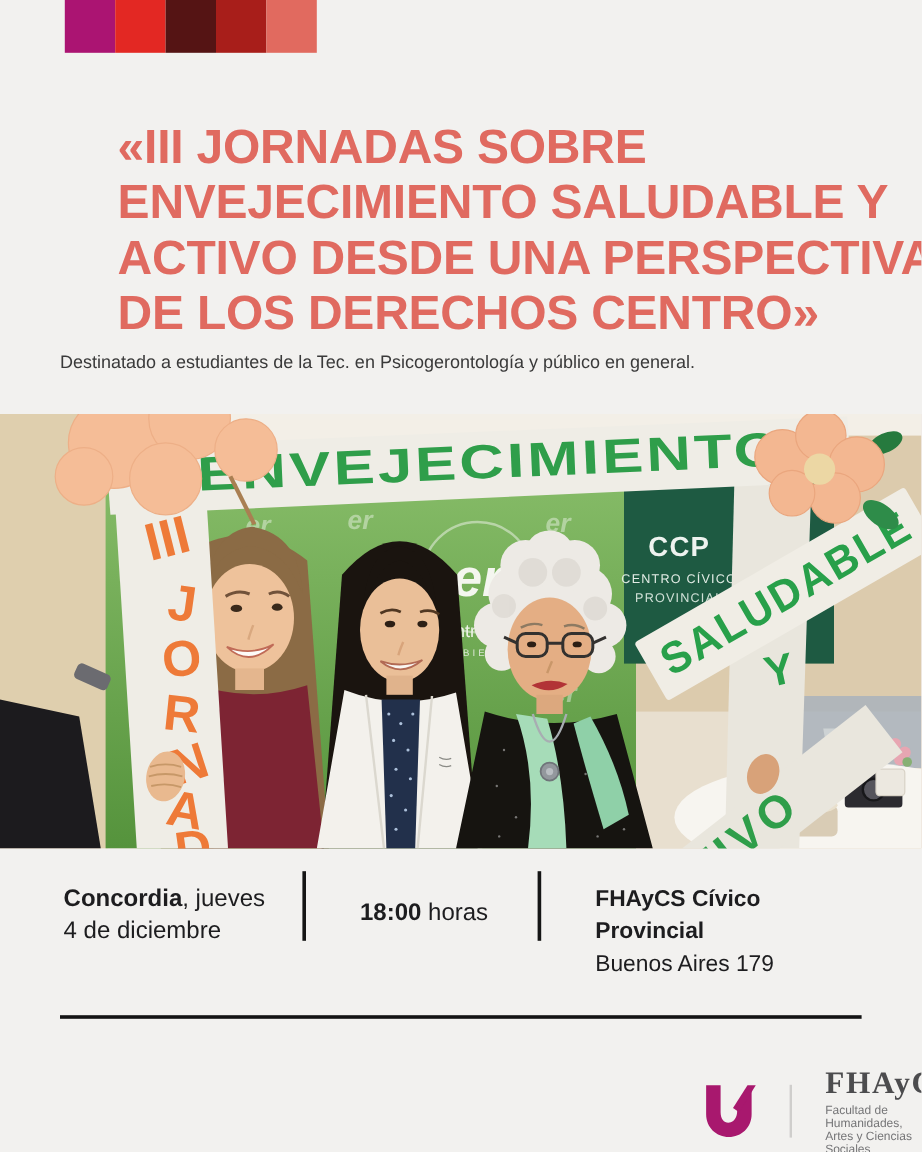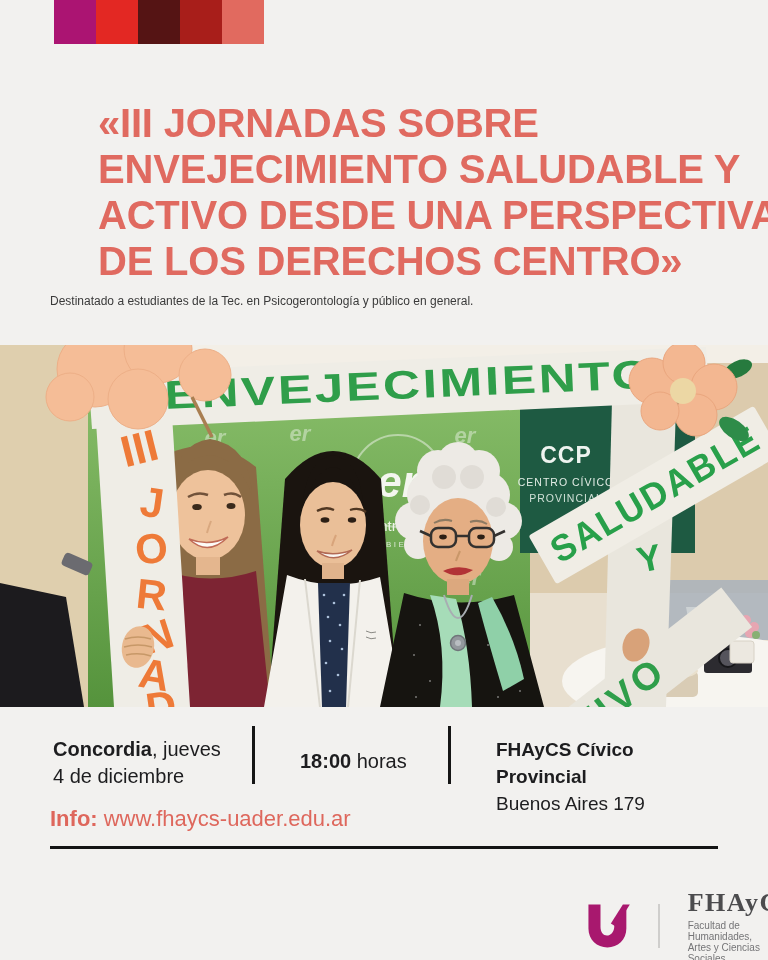--- a/index.html
+++ b/index.html
@@ -4,21 +4,21 @@
 <style>
   html,body{margin:0;padding:0;background:#f2f1ef;}
   .page{position:relative;width:768px;height:960px;background:#f2f1ef;overflow:hidden;
         font-family:"Liberation Sans",sans-serif;}
   
   .color-strip{position:absolute;left:54px;top:0;display:flex;}
   .color-strip .sq{width:42px;height:44px;}
   
   .title{position:absolute;left:50px;top:100px;width:690px;font-size:40px;font-weight:700;
          line-height:46px;color:#e06a60;letter-spacing:-0.2px;margin-left:48px;}
-  .subtitle{position:absolute;left:50px;top:294px;font-size:12px;color:#3a3a3a;}
+  .subtitle{position:absolute;left:50px;top:294px;font-size:15px;color:#3a3a3a;}
   
   .photo{position:absolute;left:0;top:345px;width:768px;height:362px;}
   .photo svg{display:block;}
   .photo text{font-family:"Liberation Sans",sans-serif;}
   
   .details{position:absolute;left:0;top:724px;width:660px;height:70px;color:#1d1d1f;font-size:20px;}
   .col1{position:absolute;left:53px;top:12px;line-height:27px;}
   .col2{position:absolute;left:300px;top:26px;}
   .col3{position:absolute;left:496px;top:12px;line-height:27px;font-size:19px;}
   .vdiv{position:absolute;top:2px;width:3px;height:58px;background:#151515;}
@@ -283,23 +283,20 @@
     <div class="col2">
       <span class="b">18:00</span><span> horas</span>
     </div>
     <div class="vdiv d2"></div>
     <div class="col3">
       <div class="b">FHAyCS Cívico Provincial</div>
       <div>Buenos Aires 179</div>
     </div>
   </div>
 
-  <div class="info-line">
-    <span class="b">Info:</span><span>www.fhaycs-uader.edu.ar</span>
-  </div>
 
   <div class="rule"></div>
 
   <div class="footer">
     <svg width="48" height="50" viewBox="0 0 52 50">
       <path d="M4,0 H18 V26 C18,33 22,37 27,36 C31,35 34,31 34,25 V22 L48,2 V28 C48,41 38,50 26,50 C14,50 4,41 4,28 Z" fill="#a8186e"></path>
       <path d="M30,22 L44,0 H52 L36,26 Z" fill="#a8186e"></path>
     </svg>
     <div class="fdiv"></div>
     <div>

